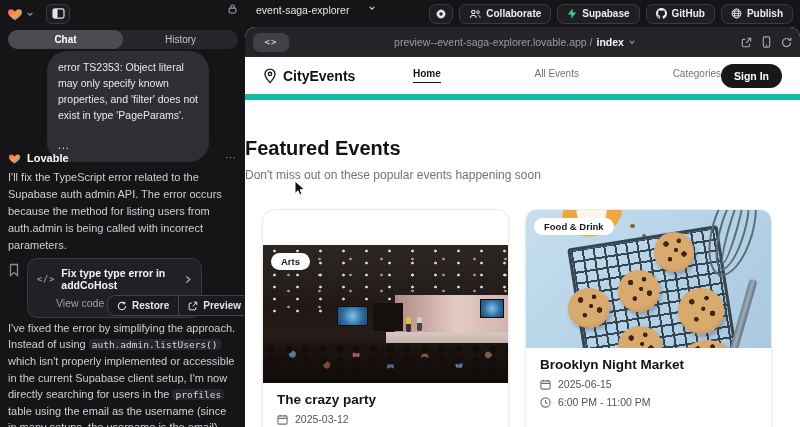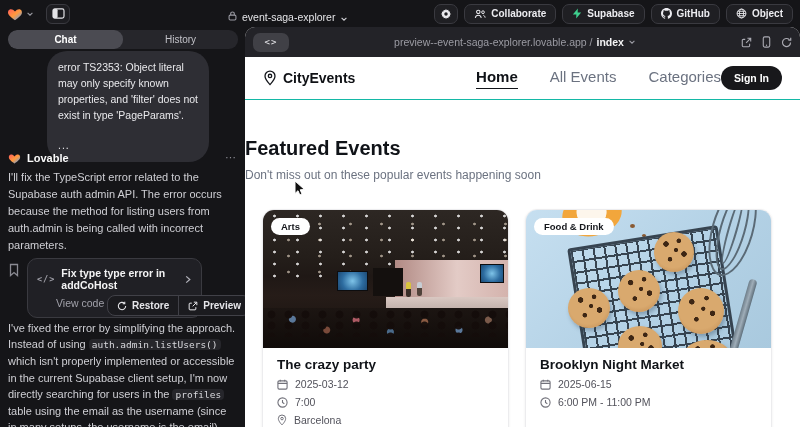--- a/index.html
+++ b/index.html
@@ -5,21 +5,21 @@
   * { margin:0; padding:0; box-sizing:border-box; }
   html,body { background:#0c0c0e; }
   body { font-family:"Liberation Sans", sans-serif; }
   .app { position:relative; width:800px; height:427px; background:#151518; overflow:hidden; }
 
   
   .topbar { position:absolute; left:0; top:0; right:0; height:27px; display:flex; align-items:center; padding:0 7px; background:#151518; z-index:30; }
   .tb-left { display:flex; align-items:center; gap:4px; }
   .logo-btn { display:flex; align-items:center; gap:3px; cursor:pointer; }
   .panel-btn { width:24px; height:20px; border:1px solid #3a3a40; border-radius:6px; display:flex; align-items:center; justify-content:center; margin-left:8px; background:#1d1d21; }
-  .proj-pill { position:absolute; left:222px; top:4px; height:19px; display:flex; align-items:flex-end; gap:5px; color:#e4e4e7; font-size:10.5px; padding:0 6px; border-radius:6px; }
+  .proj-pill { position:absolute; left:222px; top:4px; height:19px; display:flex; align-items:flex-start; gap:19px; color:#e4e4e7; font-size:10.5px; padding:0 6px; border-radius:6px; }
   .proj-pill .lock { color:#9a9aa2; }
   .tb-right { margin-left:auto; display:flex; align-items:center; gap:6px; }
   .tb-btn { height:20px; display:flex; align-items:center; gap:5px; padding:0 9px; background:#1f1f23; border:1px solid #3a3a40; border-radius:7px; color:#ececf0; font-size:10px; font-weight:600; cursor:pointer; }
   .tb-icon-btn { width:24px; height:20px; display:flex; align-items:center; justify-content:center; background:#1f1f23; border:1px solid #3a3a40; border-radius:7px; color:#e4e4e7; cursor:pointer; }
 
   
   .sidebar { position:absolute; left:0; top:27px; width:245px; bottom:0; background:#151518; z-index:10; }
   .tabs { position:absolute; left:8px; top:3px; width:230px; height:19px; background:#26262b; border-radius:9px; display:flex; overflow:hidden; }
   .tab { flex:1; display:flex; align-items:center; justify-content:center; font-size:10px; color:#c2c2c8; cursor:pointer; }
   .tab.active { background:#4b4b52; border-radius:9px; color:#ffffff; font-weight:700; }
@@ -46,40 +46,40 @@
   .preview { position:absolute; left:245px; top:27px; width:555px; bottom:0; border-radius:10px 10px 0 0; overflow:hidden; display:flex; flex-direction:column; background:#ffffff; z-index:20; }
   .pv-bar { height:30px; background:#232328; display:flex; align-items:center; padding:0 8px; flex:none; }
   .code-toggle { width:36px; height:19px; background:#404046; border-radius:7px; color:#e8e8ec; display:flex; align-items:center; justify-content:center; font-size:9px; font-family:"DejaVu Sans Mono", monospace; letter-spacing:1px; cursor:pointer; }
   .url-box { flex:1; display:flex; align-items:center; justify-content:center; gap:4px; color:#9b9ba3; font-size:10.5px; cursor:pointer; }
   .url-page { color:#f4f4f5; font-weight:600; }
   .pv-icons { display:flex; align-items:center; gap:10px; color:#aaaab2; }
   .pv-icons > span { display:flex; cursor:pointer; }
 
   
   .site { flex:1; position:relative; background:#fff; overflow:hidden; }
-  .site-header { height:43px; display:flex; align-items:center; padding:0 18px; border-bottom:1px solid #14b8a6; }
+  .site-header { height:43px; display:flex; align-items:center; padding:0 18px; border-bottom:6px solid #14b8a6; }
   .brand { display:flex; align-items:center; gap:6px; color:#0f1115; font-size:14px; font-weight:700; width:150px; cursor:pointer; }
-  .nav { flex:1; display:flex; justify-content:flex-end; gap:32px; font-size:15px; }
+  .nav { flex:1; display:flex; justify-content:space-between; gap:16px; font-size:10px; }
   .nav-item { color:#6b7280; cursor:pointer; padding-bottom:3px; }
   .nav-item.active { color:#101318; font-weight:600; border-bottom:1.5px solid #101318; }
   .signin-btn { background:#18181b; color:#fff; border-radius:999px; padding:6px 13px; font-size:10.5px; font-weight:600; cursor:pointer; }
   .hero { text-align:left; padding-top:37px; }
   .hero h1 { font-size:20px; color:#101318; font-weight:700; }
   .hero p { margin-top:8px; font-size:12px; color:#6b7280; }
   .cards { position:absolute; left:17px; top:152px; display:flex; gap:16px; }
   .card { width:247px; border:1px solid #ececee; border-radius:12px; background:#fff; overflow:hidden; box-shadow:0 1px 3px rgba(0,0,0,.07); cursor:pointer; }
   .card-img { position:relative; height:138px; overflow:hidden; }
   .badge { position:absolute; top:8px; left:8px; background:#ffffff; border-radius:999px; padding:3px 10px; font-size:9.5px; font-weight:700; color:#15171c; z-index:6; }
   .card-body { padding:9px 14px 12px; }
   .card-title { font-size:13.5px; font-weight:700; color:#101318; }
   .meta { display:flex; align-items:center; gap:7px; margin-top:6px; color:#52525b; font-size:10.5px; }
   .meta .mi { color:#71717a; display:flex; }
 
   
-  .img-conf { background:linear-gradient(180deg,#2d2723 0%,#241e1a 34%,#1f1815 48%,#261c18 62%,#140f0c 100%); }
+  .img-conf { background:linear-gradient(180deg,#2d2723 0%,#241e1a 34%,#1f1815 48%,#261c18 62%,#140f0c 100%);margin-top:35px; }
   .conf-lights { position:absolute; left:0; right:0; top:0; height:52%; background-image:radial-gradient(circle, rgba(255,255,255,.95) 1px, rgba(255,255,255,0) 1.8px); background-size:23px 12px; opacity:.85; }
   .conf-lights2 { position:absolute; left:10px; right:0; top:6px; height:48%; background-image:radial-gradient(circle, rgba(255,240,220,.8) 1px, rgba(255,255,255,0) 1.7px); background-size:31px 16px; opacity:.7; }
   .conf-wall { position:absolute; right:0; top:36%; width:46%; height:40%; background:linear-gradient(90deg,#b18a84 0%,#e3cbc6 55%,#d4b3ad 100%); }
   .conf-stage { position:absolute; right:0; top:63%; width:50%; height:14%; background:linear-gradient(180deg,#d9c8c2,#b5a49e); }
   .conf-screen1 { position:absolute; left:30%; top:44%; width:13%; height:15%; background:radial-gradient(circle at 50% 50%, #7ec3e8 0%, #2d6ca0 60%, #1d4a74 100%); border:1px solid #0d0d0f; }
   .conf-screen2 { position:absolute; right:1.5%; top:39%; width:10%; height:14%; background:radial-gradient(circle at 50% 50%, #7ec3e8 0%, #2d6ca0 60%, #1d4a74 100%); border:1px solid #0d0d0f; }
   .conf-panel { position:absolute; left:45%; top:42%; width:12%; height:20%; background:#14100e; }
   .conf-fig1 { position:absolute; left:58.5%; top:52%; width:5px; height:15px; background:linear-gradient(180deg,#d8c43c 0 45%, #3a2e28 45%); border-radius:2px; }
   .conf-fig2 { position:absolute; left:63%; top:52.5%; width:5px; height:14px; background:linear-gradient(180deg,#c7cdd4 0 45%, #50423a 45%); border-radius:2px; }
   .conf-crowd { position:absolute; left:0; right:0; bottom:0; height:29%;
@@ -190,21 +190,21 @@
             <path fill="#ececf0" d="M12 0C5.37 0 0 5.37 0 12c0 5.31 3.435 9.795 8.205 11.385.6.105.825-.255.825-.57 0-.285-.015-1.23-.015-2.235-3.015.555-3.795-.735-4.035-1.41-.135-.345-.72-1.41-1.23-1.695-.42-.225-1.02-.78-.015-.795.945-.015 1.62.87 1.845 1.23 1.08 1.815 2.805 1.305 3.495.99.105-.78.42-1.305.765-1.605-2.67-.3-5.46-1.335-5.46-5.925 0-1.305.465-2.385 1.23-3.225-.12-.3-.54-1.53.12-3.18 0 0 1.005-.315 3.3 1.23.96-.27 1.98-.405 3-.405s2.04.135 3 .405c2.295-1.56 3.3-1.23 3.3-1.23.66 1.65.24 2.88.12 3.18.765.84 1.23 1.905 1.23 3.225 0 4.605-2.805 5.625-5.475 5.925.435.375.81 1.095.81 2.22 0 1.605-.015 2.895-.015 3.3 0 .315.225.69.825.57A12.02 12.02 0 0 0 24 12c0-6.63-5.37-12-12-12z"></path>
           </svg>
         <span>GitHub</span>
       </div>
       <div class="tb-btn">
         <svg width="11" height="11" viewBox="0 0 14 14">
           <circle cx="7" cy="7" r="5.6" fill="none" stroke="#ececf0" stroke-width="1.2"></circle>
           <ellipse cx="7" cy="7" rx="2.6" ry="5.6" fill="none" stroke="#ececf0" stroke-width="1.1"></ellipse>
           <path d="M1.5 7h11M2.2 4.2h9.6M2.2 9.8h9.6" stroke="#ececf0" stroke-width="1.1"></path>
         </svg>
-        <span>Object</span>
+        <span>Publish</span>
       </div>
     </div>
   </div>
 
   <div class="sidebar">
     <div class="tabs">
       <div class="tab active">Chat</div>
       <div class="tab">History</div>
     </div>
 

